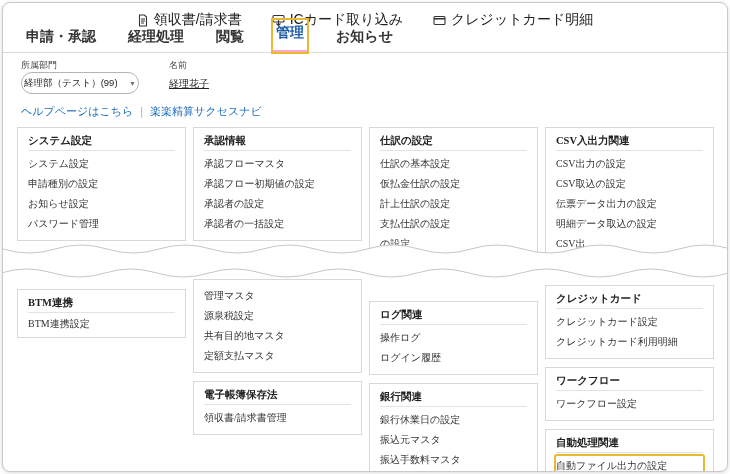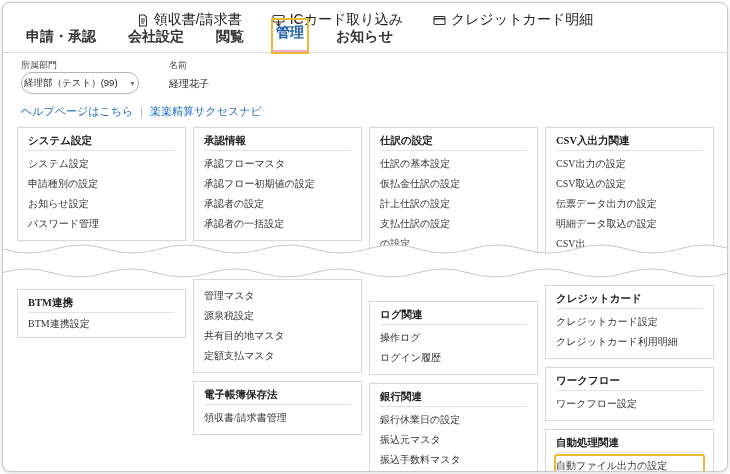--- a/index.html
+++ b/index.html
@@ -21,21 +21,21 @@
   .tab.active { color:#1f5fa8; border-bottom:2px solid #f9a8d4; padding-bottom:8px; }
   .tab.annotated { outline:2px solid #e8b931; outline-offset:0; }
 
   
   .userbar { display:flex; gap:30px; padding:6px 18px 2px; }
   .flabel { font-size:9px; color:#444; margin-bottom:0; }
   .select { width:118px; height:22px; border:1px solid #b5b5b5; border-radius:11px;
     background:#fff; display:flex; align-items:center; justify-content:space-between;
     padding:0 2px; font-size:9.5px; color:#222; cursor:pointer; }
   .caret { font-size:7px; color:#777; }
-  .name-value { font-size:10px; color:#222; padding-top:5px; }
+  .name-value { font-size:10px; color:#222; padding-top:5px;text-decoration:underline; }
 
   
   .helpbar { padding:8px 18px 4px; font-size:11px; }
   .hlink { color:#1a6bbf; cursor:pointer; }
   .hdiv { color:#9a9a9a; padding:0 3px; }
 
   
   .panels-top, .panels-bottom { display:flex; gap:7px; padding:0 14px; }
   .panels-top { margin-top:4px; height:150px; overflow:hidden; }
   .panels-bottom { position:relative; }
@@ -82,21 +82,21 @@
           <rect x="1" y="2.5" width="11" height="8" rx="1"></rect>
             <line x1="1" y1="4.8" x2="12" y2="4.8" stroke-width="1.6"></line>
         </svg>
       </span>
       <span>クレジットカード明細</span>
     </div>
   </div>
 
   <div class="nav">
     <div class="tab">申請・承認</div>
-    <div class="tab">会社設定</div>
+    <div class="tab">経理処理</div>
     <div class="tab">閲覧</div>
     <div class="tab active annotated">管理</div>
     <div class="tab">お知らせ</div>
   </div>
 
   <div class="userbar">
     <div>
       <div class="flabel">所属部門</div>
       <div class="select">
         <span>経理部（テスト）(99)</span>

